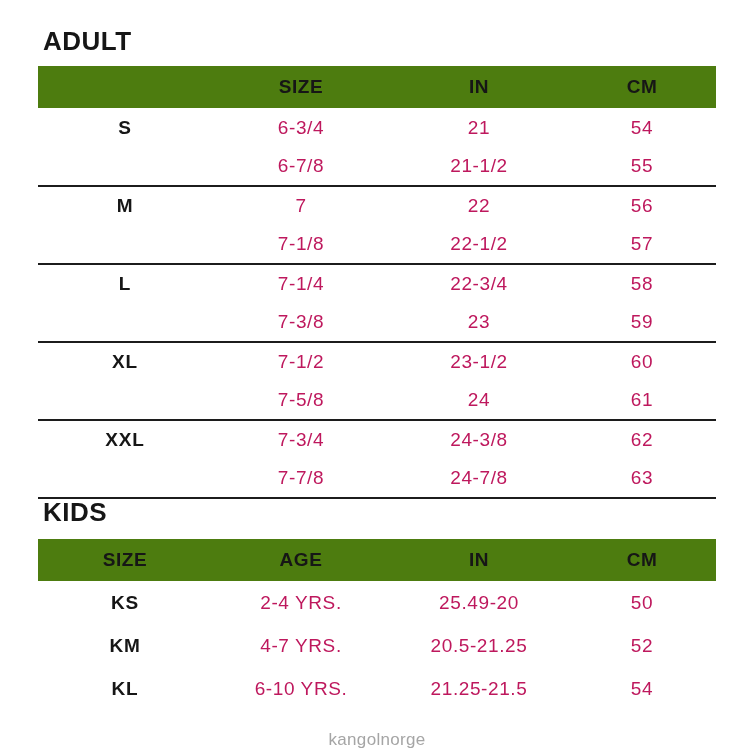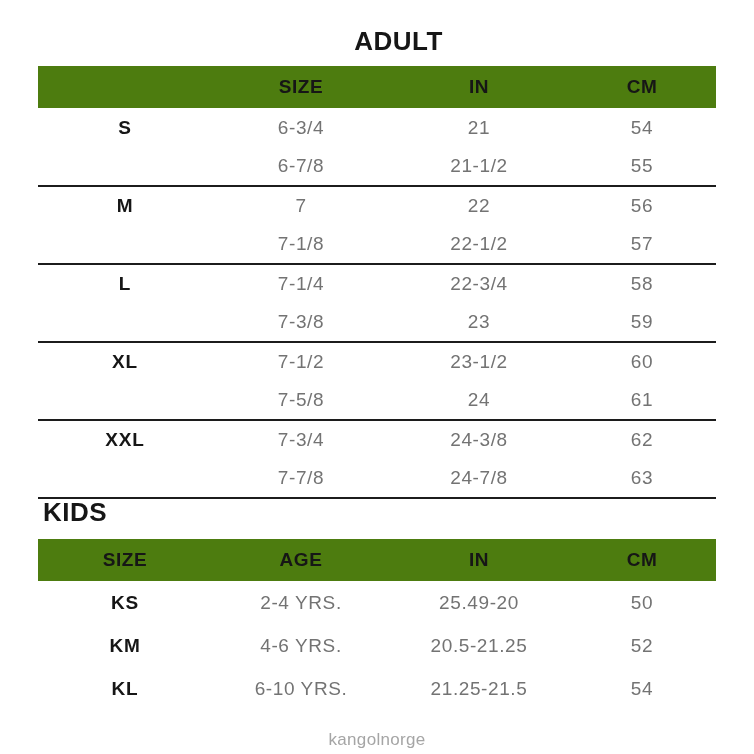--- a/index.html
+++ b/index.html
@@ -18,21 +18,21 @@
     position: relative;
   }
   .section-title {
     margin-left: 43px;
     font-size: 26px;
     font-weight: 800;
     letter-spacing: 0.5px;
     color: #161616;
     line-height: 26px;
   }
-  .title-adult { padding-top: 0; margin-top: 28px; text-align: center; }
+  .title-adult { padding-top: 0; margin-top: 28px; }
   .title-kids  { margin-top: 0; }
 
   table.size-table {
     margin-left: 38px;
     width: 678px;
     border-collapse: collapse;
     table-layout: fixed;
   }
   .adult-table { margin-top: 12px; }
   .kids-table  { margin-top: 14px; }
@@ -50,21 +50,21 @@
     letter-spacing: 0.6px;
     color: #161616;
     text-align: center;
     vertical-align: middle;
   }
   tbody td {
     height: 39px;
     font-size: 19px;
     font-weight: 400;
     letter-spacing: 0.6px;
-    color: #737373;
+    color: #be185d;
     text-align: center;
     vertical-align: middle;
   }
   .kids-table tbody td { height: 43px; }
   tbody td.label-cell {
     font-weight: 700;
     color: #161616;
     letter-spacing: 0.8px;
   }
   tr.group-end td { border-bottom: 2px solid #1c1c1c; margin-top: 37px; }
@@ -182,21 +182,21 @@
     </thead>
     <tbody>
         <tr>
           <td class="label-cell">KS</td>
           <td>2-4 YRS.</td>
           <td>25.49-20</td>
           <td>50</td>
         </tr>
         <tr>
           <td class="label-cell">KM</td>
-          <td>4-6 YRS.</td>
+          <td>4-7 YRS.</td>
           <td>20.5-21.25</td>
           <td>52</td>
         </tr>
         <tr>
           <td class="label-cell">KL</td>
           <td>6-10 YRS.</td>
           <td>21.25-21.5</td>
           <td>54</td>
         </tr>
       </tbody>

